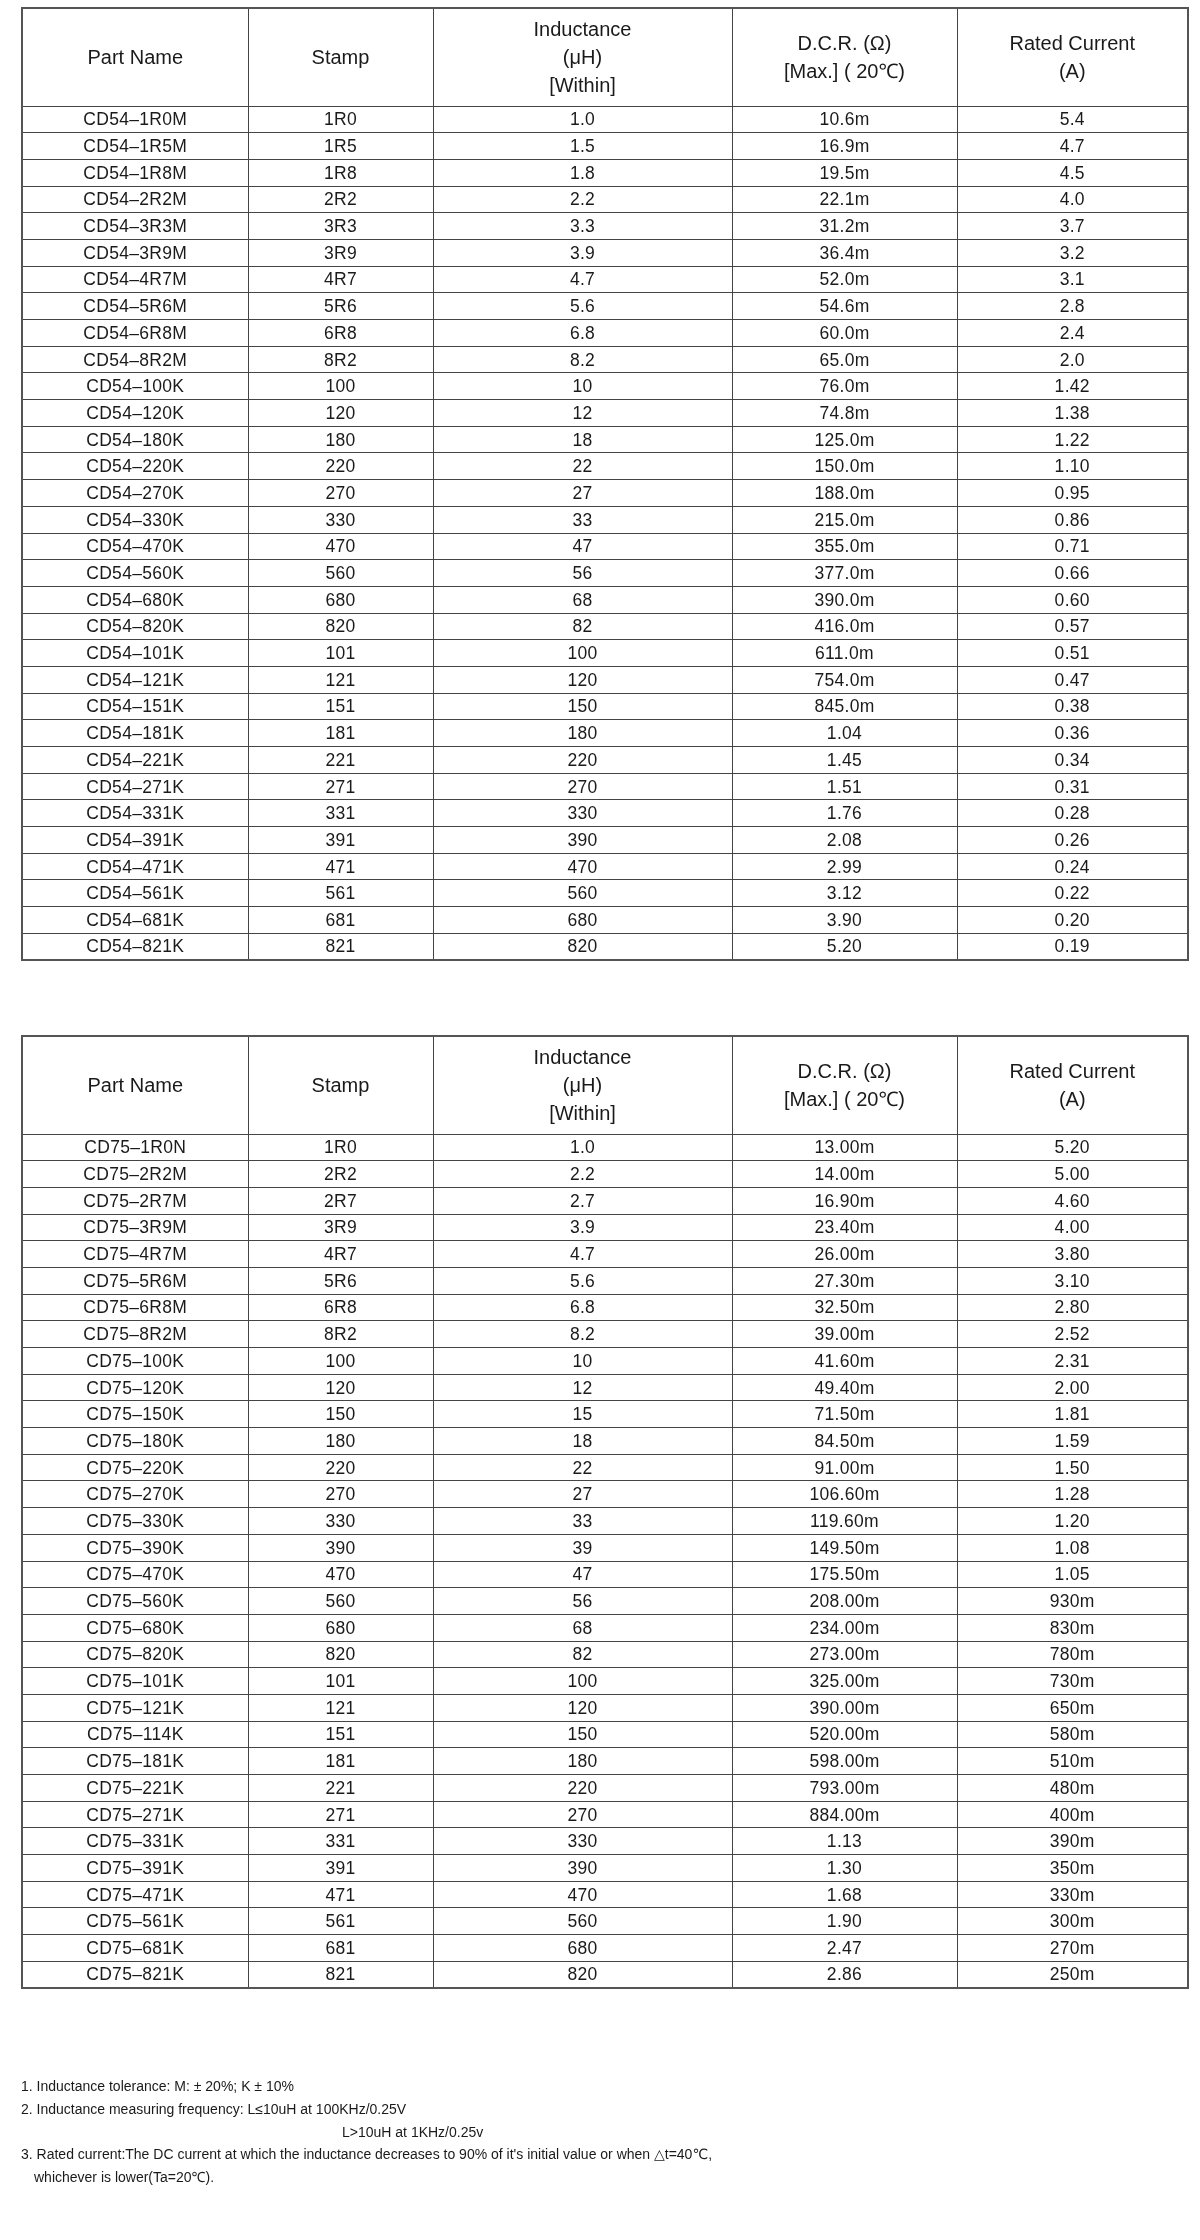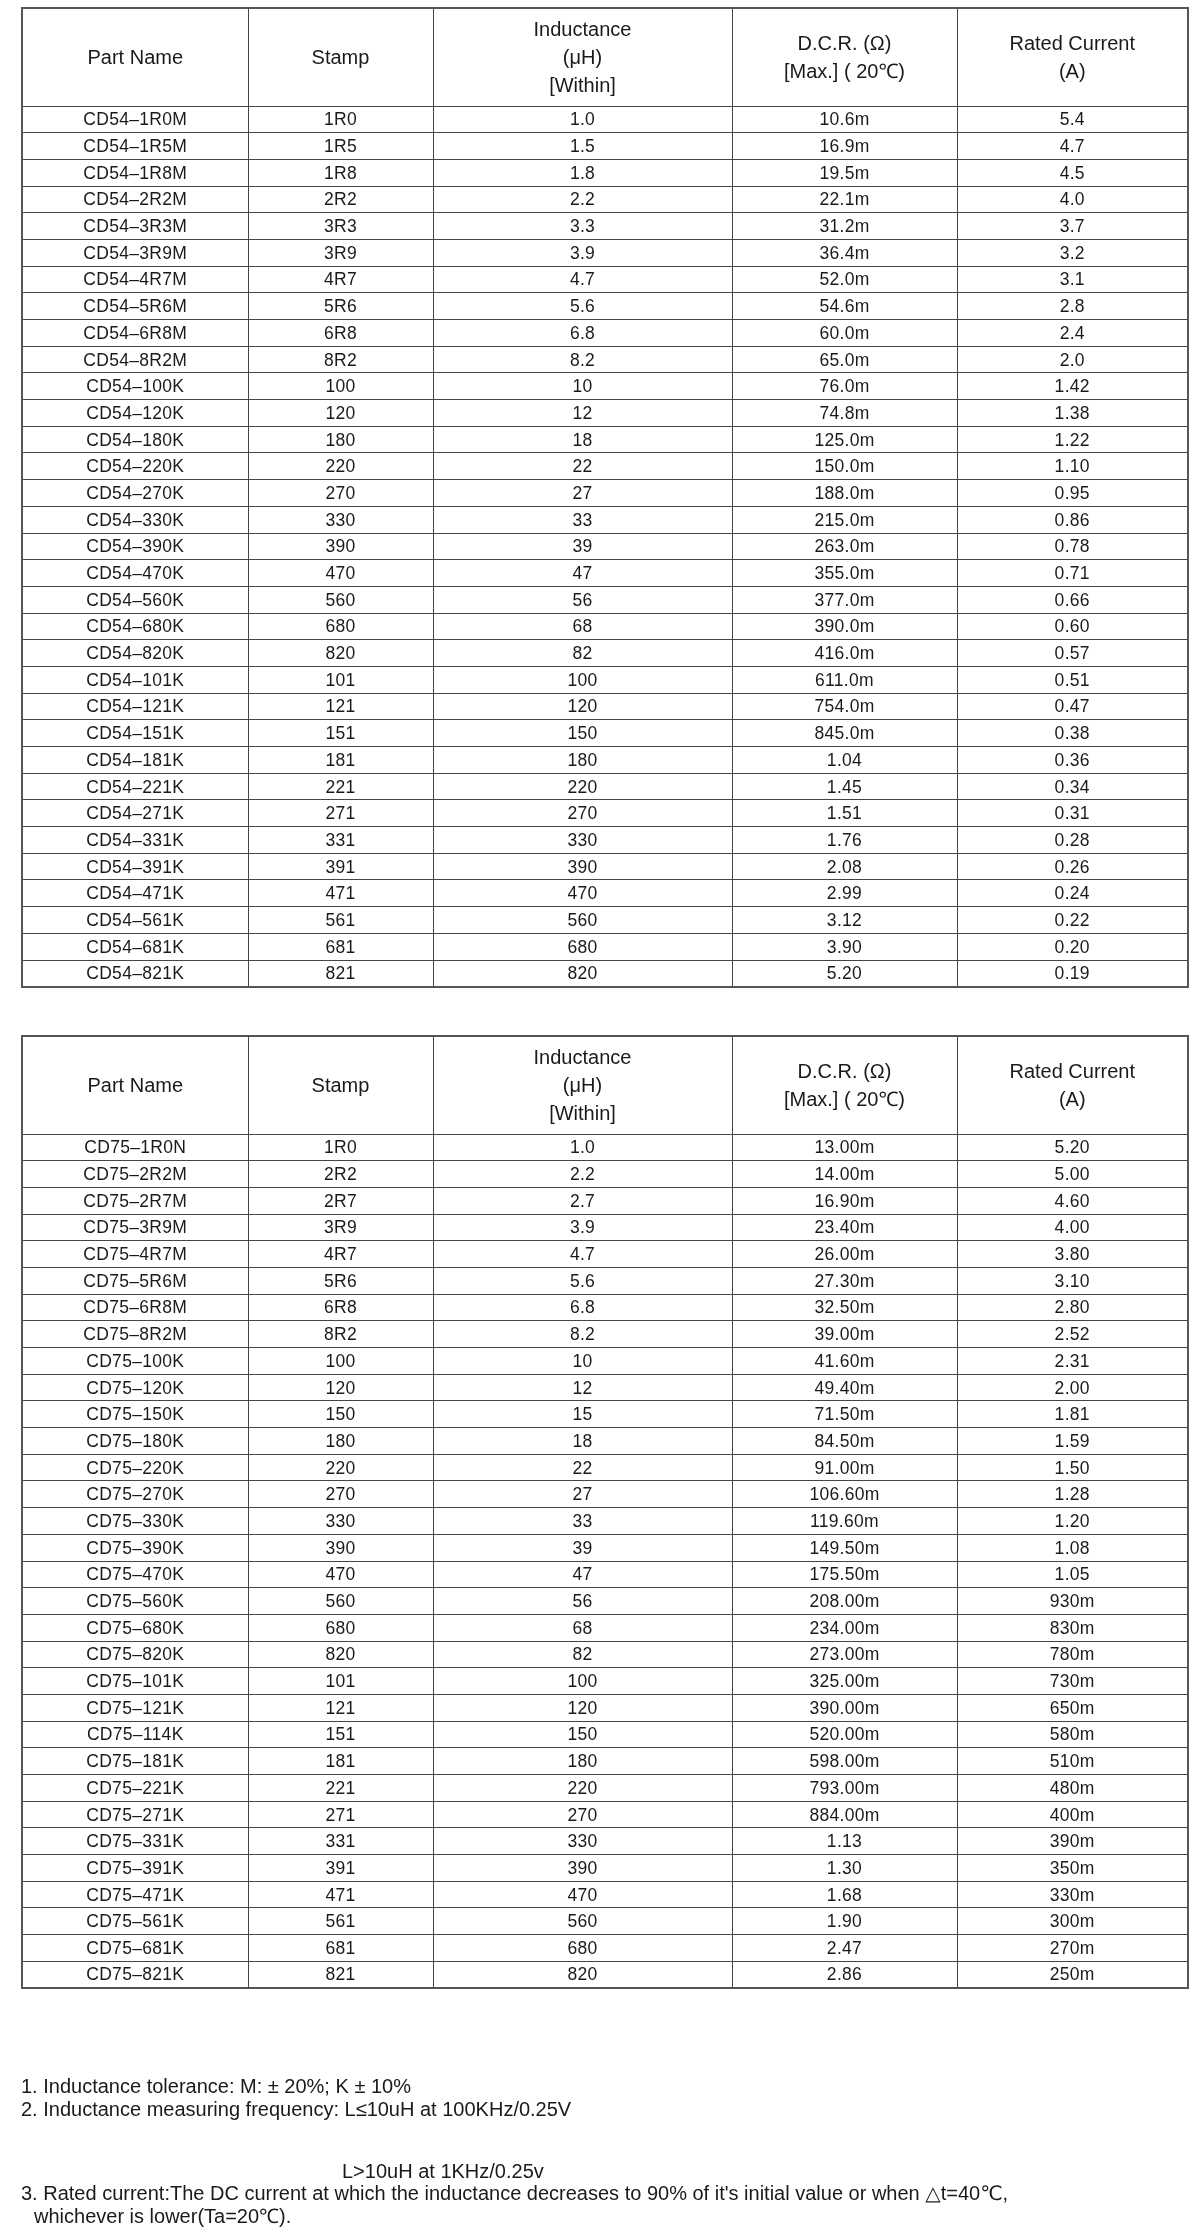--- a/index.html
+++ b/index.html
@@ -40,26 +40,26 @@
   col.c2 { width: 185px; }
   col.c3 { width: 299px; }
   col.c4 { width: 225px; }
   col.c5 { width: 231px; }
   .hline { display: block; }
   .notes {
     position: absolute;
     left: 21px;
     top: 2075px;
     width: 1160px;
-    font-size: 20px;
+    font-size: 14px;
     line-height: 22.8px;
     color: #1a1a1a;
   }
   .note-line { white-space: nowrap; height: 22.8px; }
-  .note-indent-sub { padding-left: 321px; margin-top: 39px; }
+  .note-indent-sub { padding-left: 321px; }
   .note-indent-cont { padding-left: 13px; }
 </style>
 </head>
 <body>
 
 <table class="spec" id="table-cd54">
   <colgroup>
       <col class="c1">
       <col class="c2">
       <col class="c3">
@@ -192,27 +192,20 @@
         <td>0.95</td>
       </tr>
       <tr>
         <td>CD54–330K</td>
         <td>330</td>
         <td>33</td>
         <td>215.0m</td>
         <td>0.86</td>
       </tr>
       <tr>
-        <td>CD54–390K</td>
-        <td>390</td>
-        <td>39</td>
-        <td>263.0m</td>
-        <td>0.78</td>
-      </tr>
-      <tr>
         <td>CD54–470K</td>
         <td>470</td>
         <td>47</td>
         <td>355.0m</td>
         <td>0.71</td>
       </tr>
       <tr>
         <td>CD54–560K</td>
         <td>560</td>
         <td>56</td>

